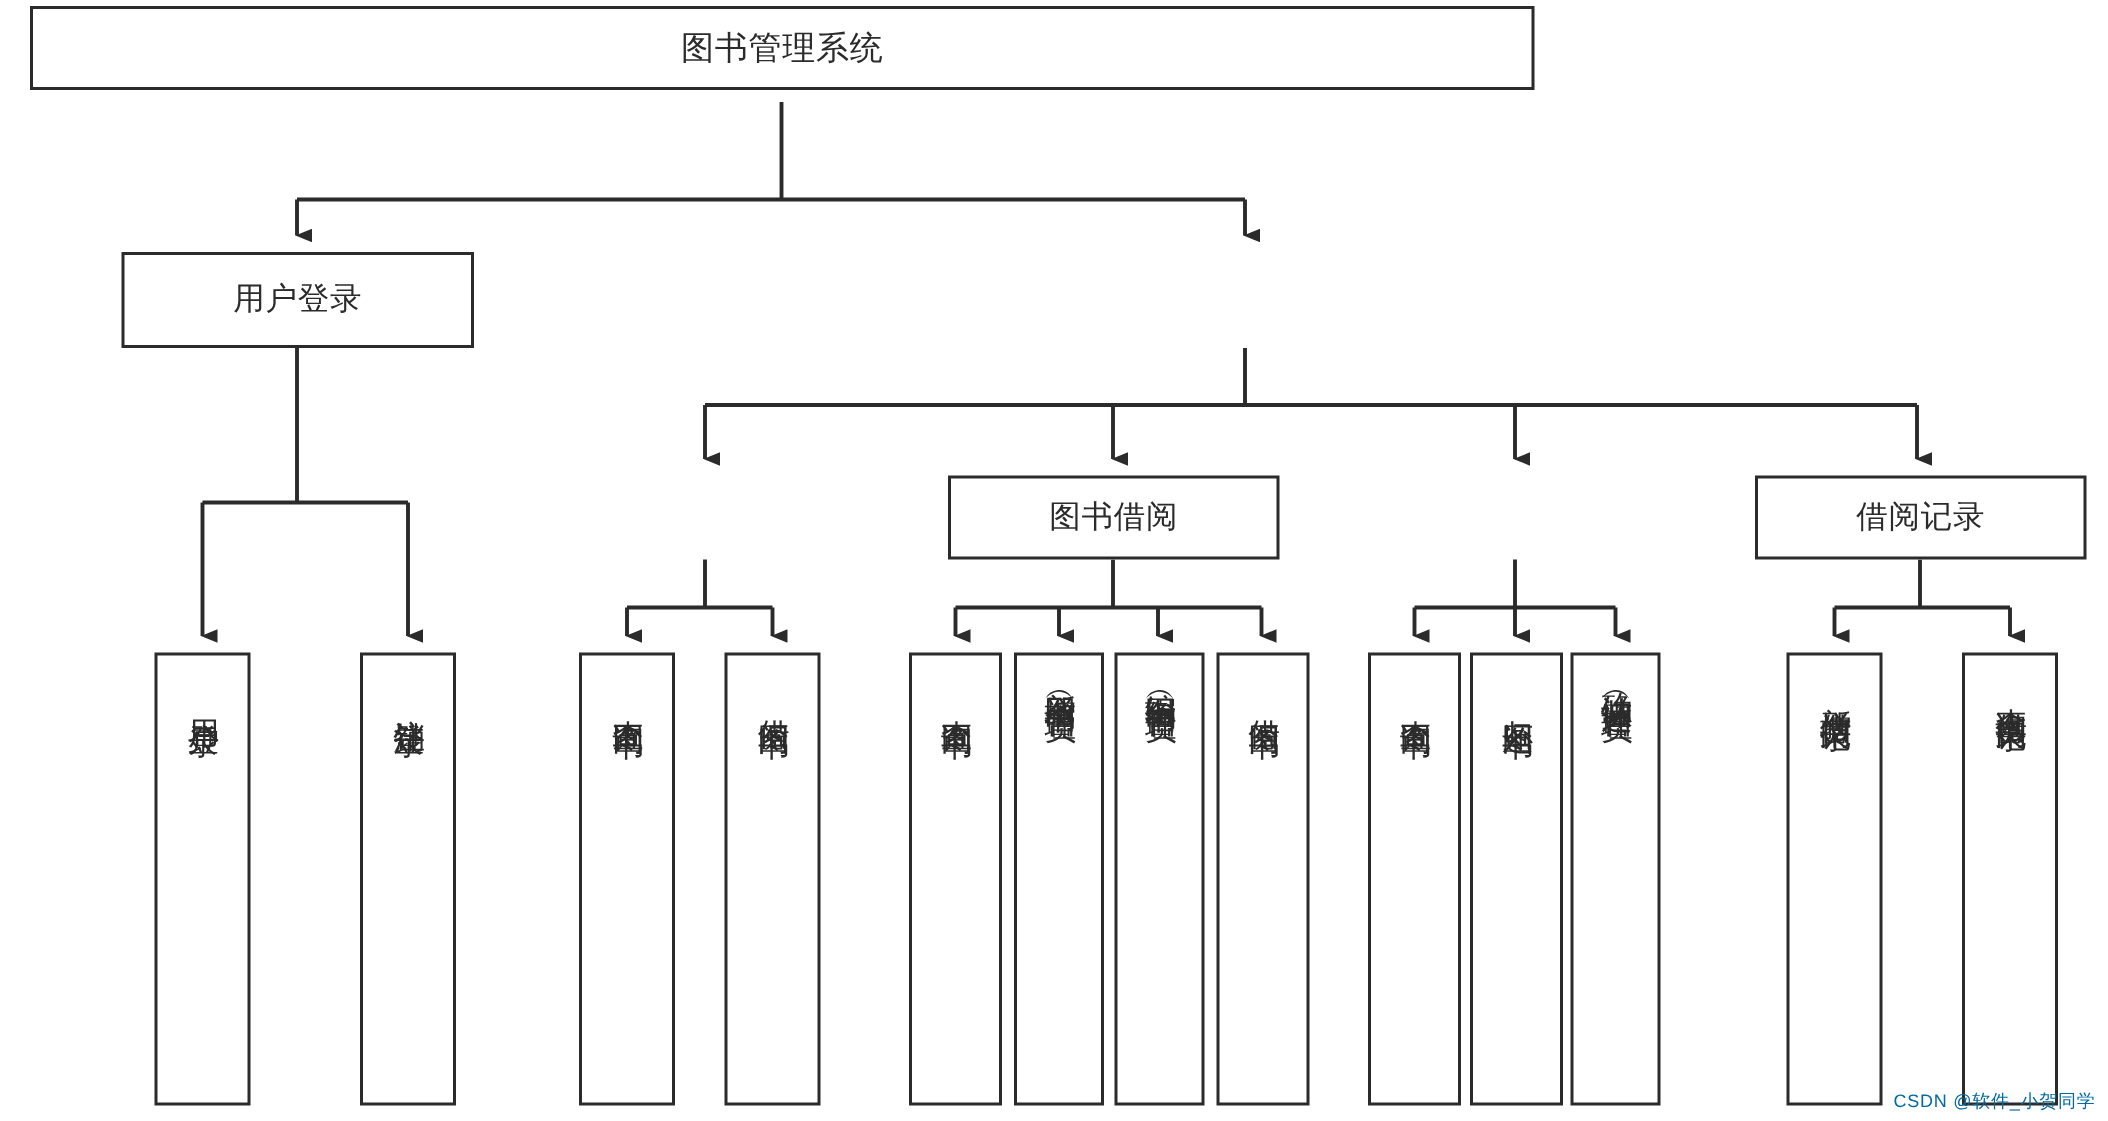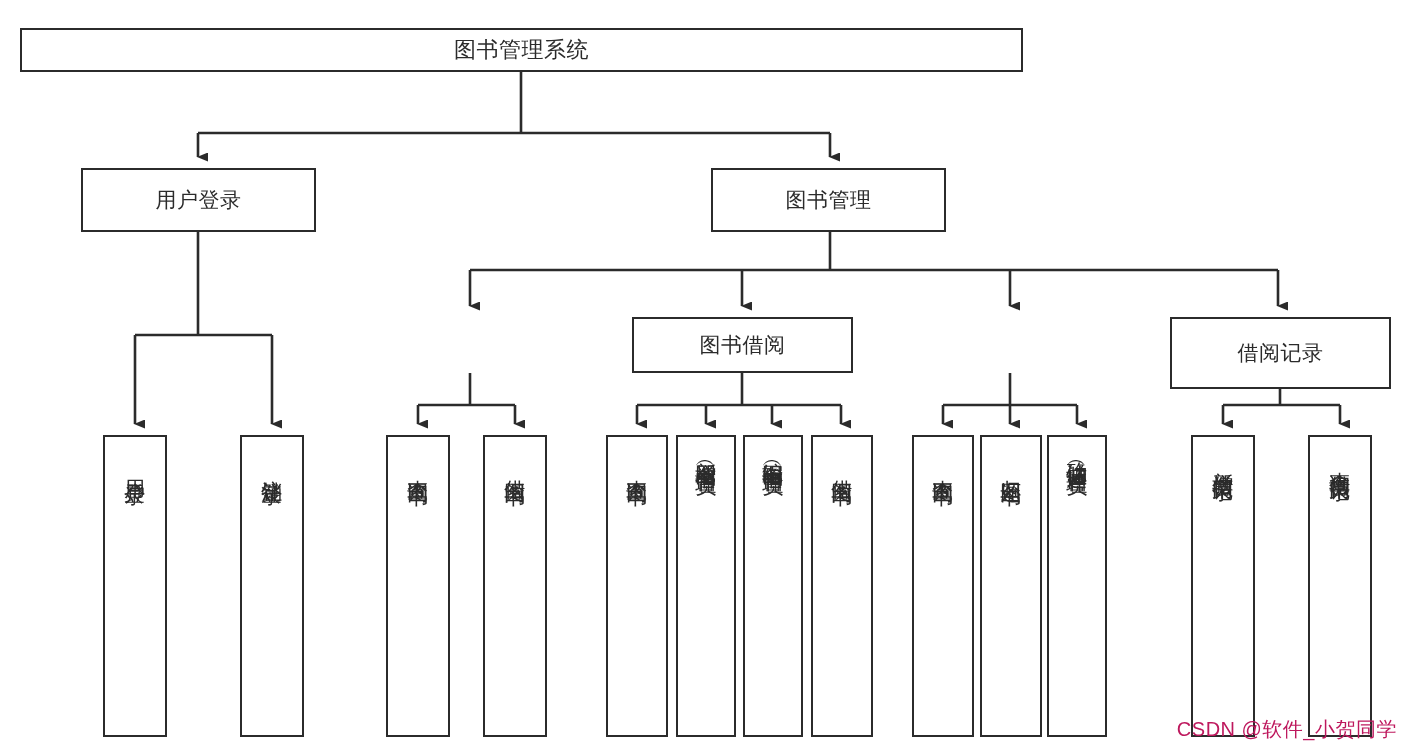--- a/index.html
+++ b/index.html
@@ -61,22 +61,22 @@
     text-orientation: upright;
     font-size: 21px;
     line-height: 1.22;
     letter-spacing: 2px;
     white-space: nowrap;
   }
   .watermark {
     position: absolute;
     right: 8px;
     bottom: 4px;
-    font-size: 20px;
-    color: #be185d;
+    font-size: 12px;
+    color: #0369a1;
     letter-spacing: 0.5px;
     user-select: none;
     white-space: nowrap;
     margin-top: 20px;
   }
 </style>
 </head>
 <body>
 
 <div id="diagram-canvas">
@@ -124,35 +124,32 @@
       <path d="M 1010,405 L 1010,424" marker-end="url(#arrowhead)"></path>
       <path d="M 1077,405 L 1077,424" marker-end="url(#arrowhead)"></path>
 
       <path d="M 1280,373 L 1280,405"></path>
       <path d="M 1223,405 L 1340,405"></path>
       <path d="M 1223,405 L 1223,424" marker-end="url(#arrowhead)"></path>
       <path d="M 1340,405 L 1340,424" marker-end="url(#arrowhead)"></path>
     </g>
   </svg>
 
-  <div class="node h root" style="left:20px; top:28px; width:1003px; height:44px;">
+  <div class="node h root" style="left:20px; top:4px; width:1003px; height:56px;">
     <span class="node-label">图书管理系统</span>
   </div>
 
   <div class="node h" style="left:81px; top:168px; width:235px; height:64px;">
     <span class="node-label">用户登录</span>
   </div>
-  <div class="node h" style="left:711px; top:168px; width:235px; height:64px;">
-    <span class="node-label">图书管理</span>
-  </div>
 
   <div class="node h" style="left:632px; top:317px; width:221px; height:56px;">
     <span class="node-label">图书借阅</span>
   </div>
-  <div class="node h" style="left:1170px; top:317px; width:221px; height:72px;">
+  <div class="node h" style="left:1170px; top:317px; width:221px; height:56px;">
     <span class="node-label">借阅记录</span>
   </div>
 
   <div class="node v" style="left:103px; top:435px; width:64px; height:302px;">
     <span class="node-label">用户登录</span>
   </div>
   <div class="node v" style="left:240px; top:435px; width:64px; height:302px;">
     <span class="node-label">注销登录</span>
   </div>
 

